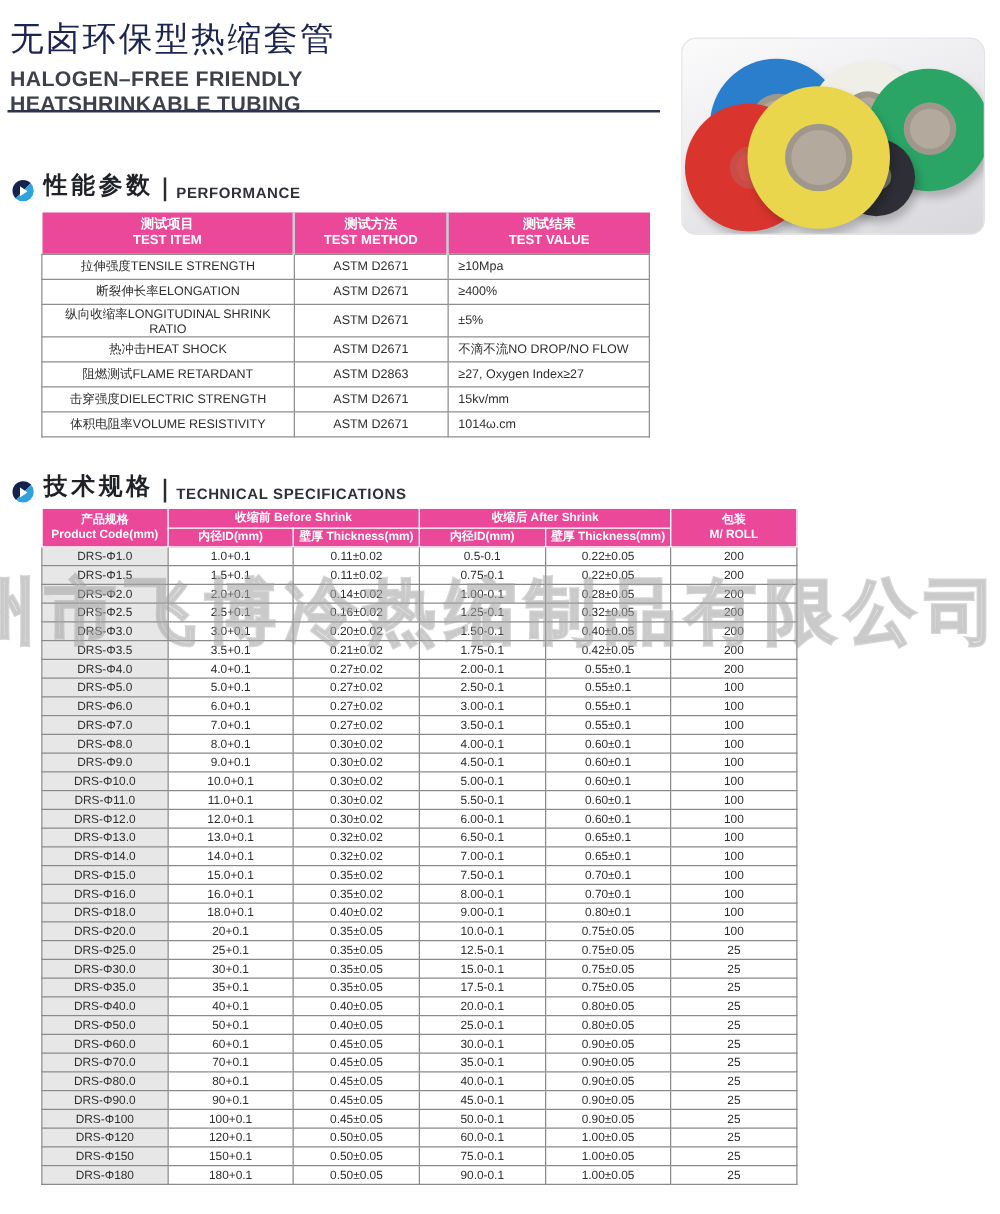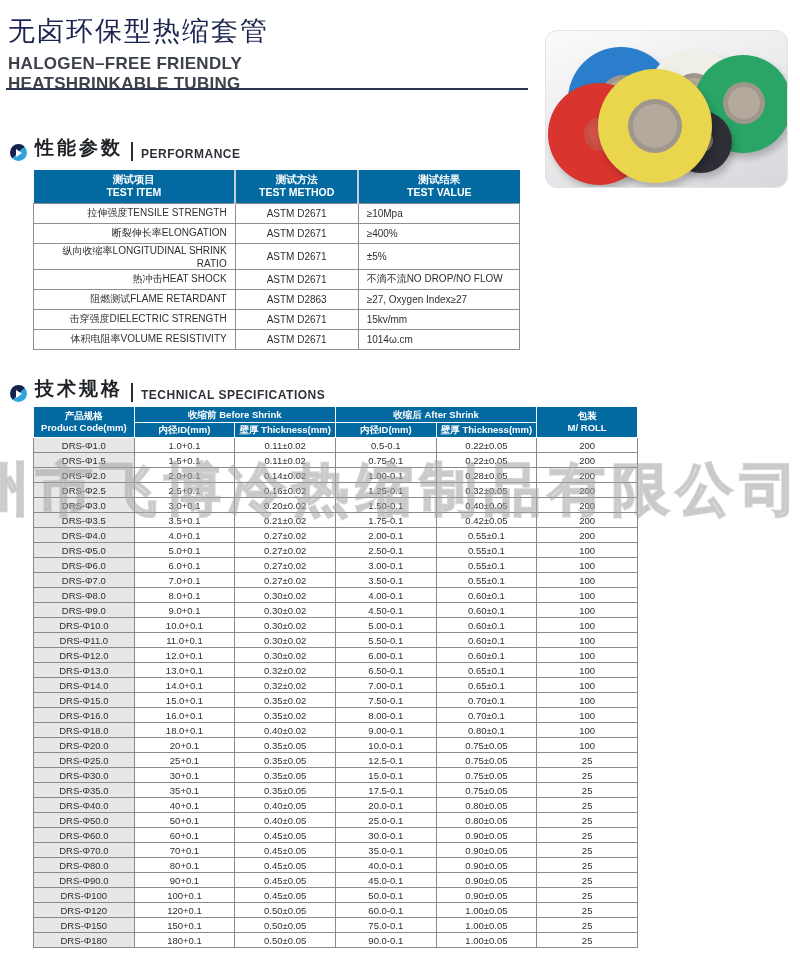--- a/index.html
+++ b/index.html
@@ -38,30 +38,30 @@
   .sec-icon { width:17px; height:17px; border-radius:50%; position:relative;
               background:linear-gradient(135deg,#14224d 0 50%,#2fa3dc 50% 100%); flex:0 0 17px; }
   .sec-icon::after { content:""; position:absolute; left:6px; top:4.5px; width:0; height:0;
                      border-left:6px solid #ffffff; border-top:4px solid transparent; border-bottom:4px solid transparent; }
   .sec-cn { font-size:19px; font-weight:bold; color:#1e2126; letter-spacing:3px; }
   .sec-bar { width:2px; height:19px; background:#2a2d33; }
   .sec-en { font-size:12px; font-weight:bold; color:#2e3138; letter-spacing:0.5px; margin-top:4px; }
 
   
   table { border-collapse:collapse; table-layout:fixed; background:#fff; }
-  th { background:#0369a1; color:#fff; font-weight:bold; text-align:center; vertical-align:middle; }
+  th { background:#ec4899; color:#fff; font-weight:bold; text-align:center; vertical-align:middle; }
   td { color:#2e2e2e; vertical-align:middle; }
 
   
   .perf-table { position:absolute; left:33px; top:170px; width:487px; }
   .perf-table th { height:33px; font-size:10.5px; line-height:13px; border-left:2px solid #c8cdd8; }
   .perf-table th:first-child { border-left:none; }
   .perf-table col.c1 { width:41.5%; } .perf-table col.c2 { width:25.3%; } .perf-table col.c3 { width:33.2%; }
   .perf-table td { border:1px solid #8f8f8f; height:18px; font-size:10px; padding:0 8px; }
-  .perf-table td:nth-child(1) { text-align:right; }
+  .perf-table td:nth-child(1) { text-align:center; }
   .perf-table td:nth-child(2) { text-align:center; padding:4px; }
   .perf-table td:nth-child(3) { text-align:left; }
 
   
   .spec-table { position:absolute; left:33px; top:406px; width:605px; }
   .spec-table th { border:1px solid #ffffff; font-size:9.5px; line-height:12px; }
   .spec-table thead tr:nth-child(1) th { height:16px; }
   .spec-table thead tr:nth-child(2) th { height:15px; }
   .spec-table td { border:1px solid #8a8a8a; height:15px; font-size:9.5px; text-align:center; }
   .spec-table td.code-cell { background:#e7e7e7; }

